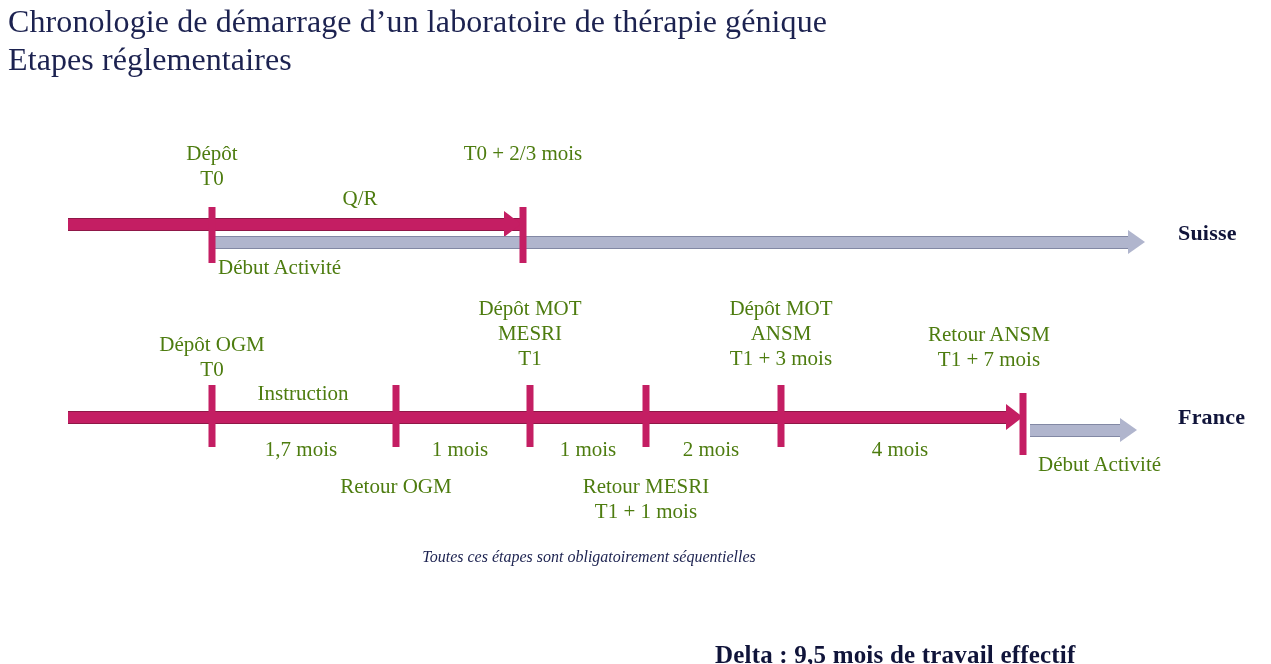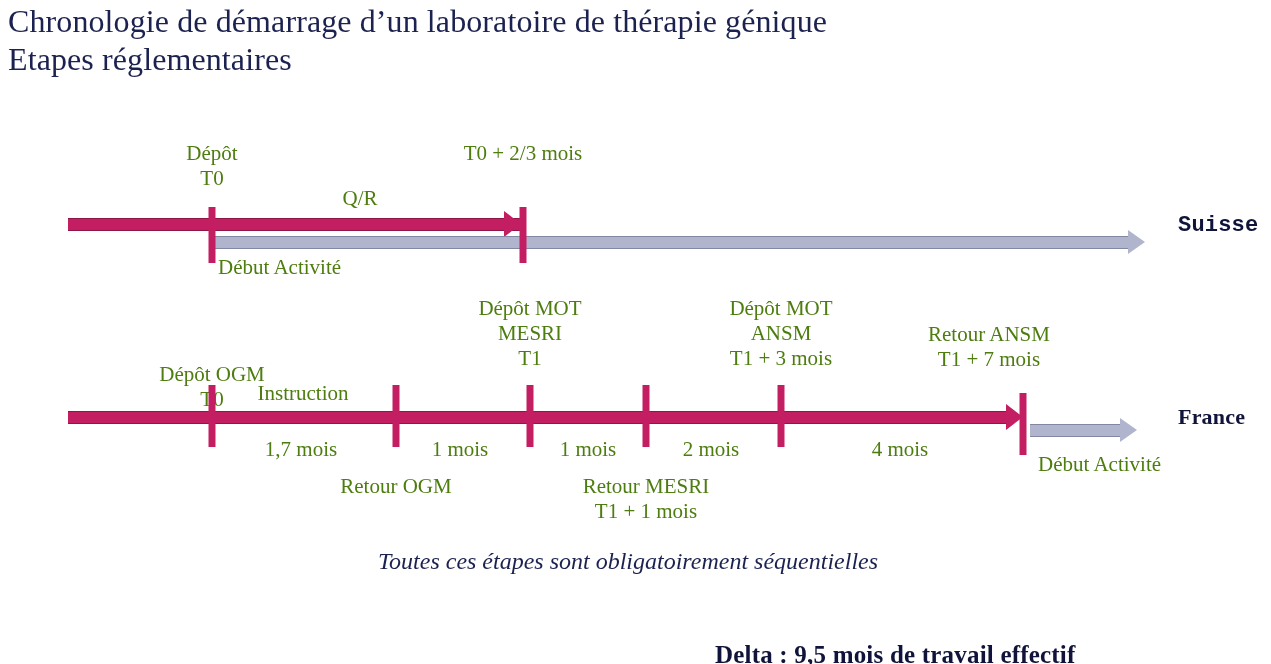--- a/index.html
+++ b/index.html
@@ -54,25 +54,24 @@
     position: absolute;
     font-size: 22px;
     font-weight: bold;
     color: #10143a;
     white-space: nowrap;
     letter-spacing: 0.2px;
   }
   .caption-italic {
     position: absolute;
     font-style: italic;
-    font-size: 24px;
+    font-size: 16px;
     color: #1c2250;
     white-space: nowrap;
     transform: translateX(-50%);
-    margin-left: 39px;
   }
   .delta {
     position: absolute;
     font-size: 25px;
     font-weight: bold;
     color: #10143a;
     white-space: nowrap;
     letter-spacing: 0.2px;
     margin-top: 36px;
   }
@@ -144,26 +143,26 @@
     <div class="head-red" style="left:504px; top:211px;"></div>
 
     <div class="bar-gray" style="left:212px; top:236px; width:918px;"></div>
     <div class="head-gray" style="left:1128px; top:230px;"></div>
 
     <div class="tick" style="left:212px; top:207px; height:56px;"></div>
     <div class="tick" style="left:523px; top:207px; height:56px;"></div>
 
     <div class="lbl l" style="left:218px; top:255px;">Début Activité</div>
 
-    <div class="country" style="left:1178px; top:213px;font-family:Liberation Mono, monospace;">Suisse</div>
+    <div class="country" style="left:1178px; top:220px;">Suisse</div>
   </div>
 
   <div>
 
-    <div class="lbl c" style="left:212px; top:332px;margin-top:30px;">
+    <div class="lbl c" style="left:212px; top:332px;">
       <div>Dépôt OGM</div>
       <div>T0</div>
     </div>
 
     <div class="lbl c" style="left:530px; top:296px;">
       <div>Dépôt MOT</div>
       <div>MESRI</div>
       <div>T1</div>
     </div>
 

